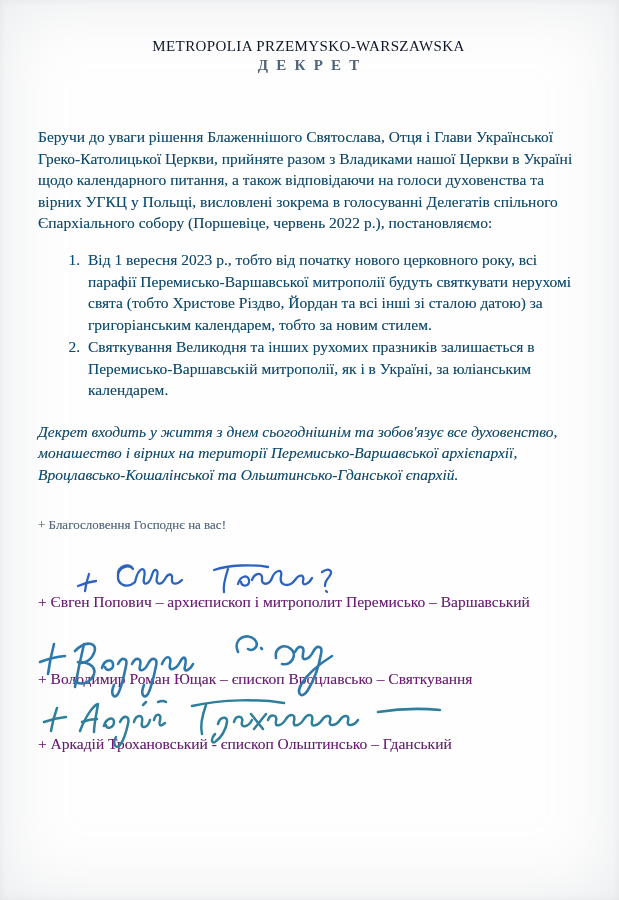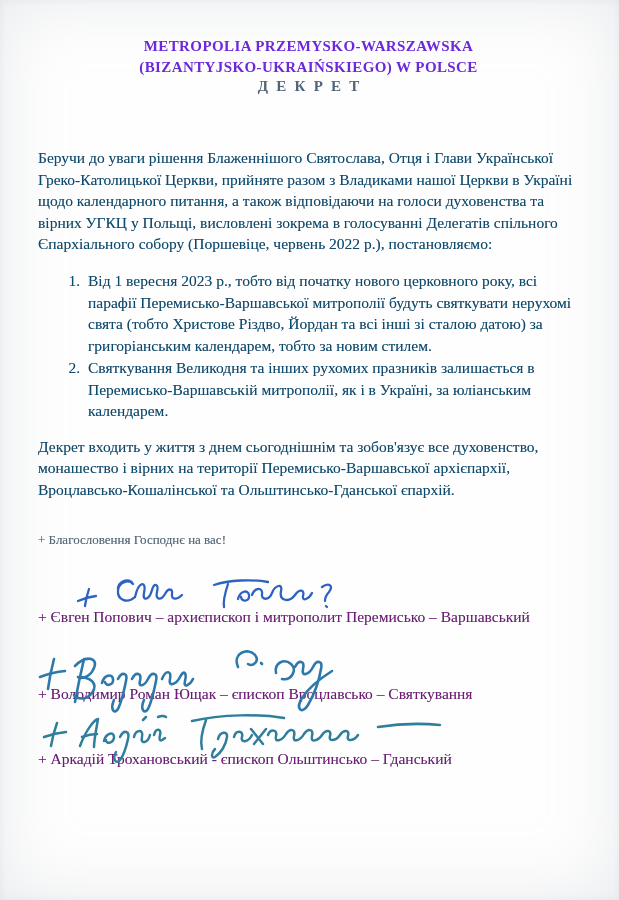--- a/index.html
+++ b/index.html
@@ -9,25 +9,25 @@
     margin:0 auto;
     background:#fefefe;
     box-shadow:inset 0 0 70px rgba(175,182,190,0.28), inset 0 0 6px rgba(200,205,210,0.3);
     font-family:"Liberation Serif", serif;
     color:#56697c;
     overflow:hidden;
   }
   .content{padding:30px 40px 0 38px;}
   .header{
     text-align:center;
-    font-weight:bold;
+    font-weight:normal;
     font-size:15px;
     line-height:21px;
     letter-spacing:0.4px;
-    color:#6d28d9;
+    color:#0f172a;
     margin-top:6px;
   }
   .title{
     text-align:center;
     font-weight:bold;
     font-size:15px;
     letter-spacing:0.55em;
     color:#51657a;
     text-indent:0.55em;
   }
@@ -39,21 +39,21 @@
   }
   .intro{margin-top:52px;}
   .decree-list{
     margin:14px 0 0 0;
     padding-left:46px;
   }
   .decree-list li{
     margin-bottom:1px;
     padding-left:4px;
   }
-  .closing{margin-top:14px;}
+  .closing{margin-top:20px;font-style:italic;}
   .blessing{
     text-align:left;
     font-size:13px;
     margin-top:32px;
     color:#576a7d;
     text-shadow:0 0 0.5px rgba(87,106,125,0.55);
   }
   .sig-block{position:relative;}
   .sig-svg{position:absolute;pointer-events:none;}
   .sig1-svg{left:28px;top:-36px;width:300px;height:52px;}
@@ -70,21 +70,20 @@
   .sig-block-3{margin-top:44px;}
 </style>
 </head>
 <body>
 
 <div class="page">
   <div class="content">
 
     <div class="header">
       <div>METROPOLIA PRZEMYSKO-WARSZAWSKA</div>
-      <div>(BIZANTYJSKO-UKRAIŃSKIEGO) W POLSCE</div>
     </div>
 
     <div class="title">ДЕКРЕТ</div>
 
     <p class="body-text intro">Беручи до уваги рішення Блаженнішого Святослава, Отця і Глави Української Греко-Католицької Церкви, прийняте разом з Владиками нашої Церкви в Україні щодо календарного питання, а також відповідаючи на голоси духовенства та вірних УГКЦ у Польщі, висловлені зокрема в голосуванні Делегатів спільного Єпархіального собору (Поршевіце, червень 2022 р.), постановляємо:</p>
 
     <ol class="decree-list body-text">
       <li>Від 1 вересня 2023 р., тобто від початку нового церковного року, всі парафії Перемисько-Варшавської митрополії будуть святкувати нерухомі свята (тобто Христове Різдво, Йордан та всі інші зі сталою датою) за григоріанським календарем, тобто за новим стилем.</li>
       <li>Святкування Великодня та інших рухомих празників залишається в Перемисько-Варшавській митрополії, як і в Україні, за юліанським календарем.</li>
     </ol>

